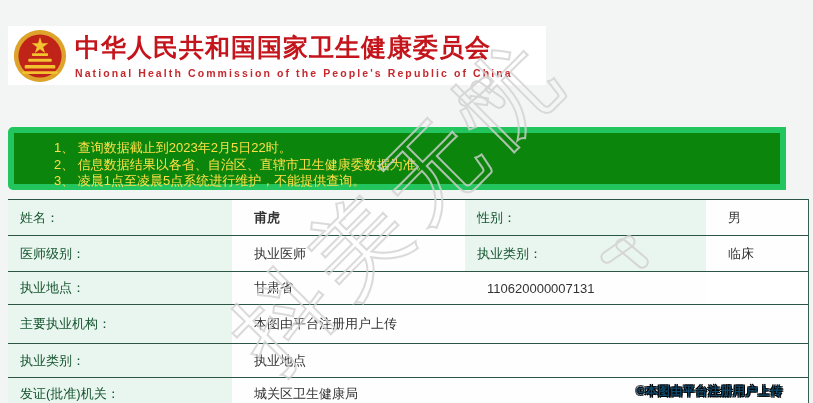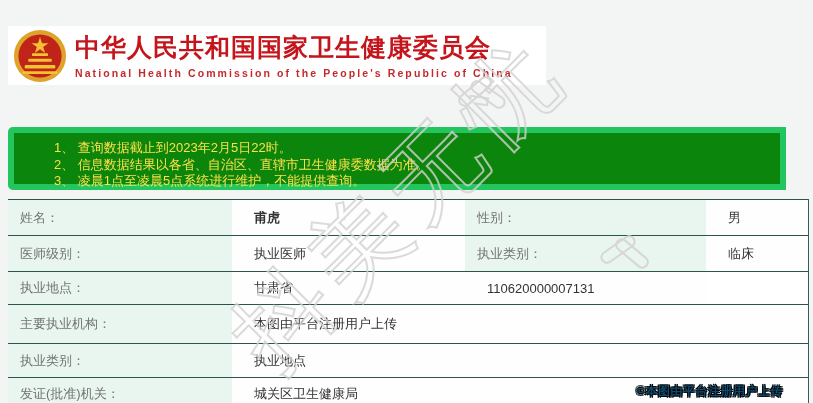--- a/index.html
+++ b/index.html
@@ -42,21 +42,21 @@
   
   .record {
     position: absolute; left: 8px; top: 199px; width: 801px;
     border-right: 1px solid #35604f;
     background: #ffffff;
   }
   .row { display: grid; border-top: 1px solid #2b5546; align-items: center; }
   .row-pair { grid-template-columns: 224px 233px 241px 1fr; }
   .row-full { grid-template-columns: 224px 1fr; }
   .cell { height: 100%; display: flex; align-items: center; font-size: 13px; }
-  .cell.label { background: #e9f6ef; padding-left: 12px; color: #737373; }
+  .cell.label { background: #e9f6ef; padding-left: 12px; color: #14532d; }
   .cell.value { background: #fdfefd; padding-left: 22px; color: #333; }
   .strong { font-weight: bold; color: #222; }
 
   
   .watermark {
     position: absolute; left: 135px; top: 140px; width: 530px; height: 130px;
     display: flex; align-items: center; justify-content: center;
     transform: rotate(-45deg);
     font-size: 95px; font-weight: normal; letter-spacing: 10px;
     color: transparent;

